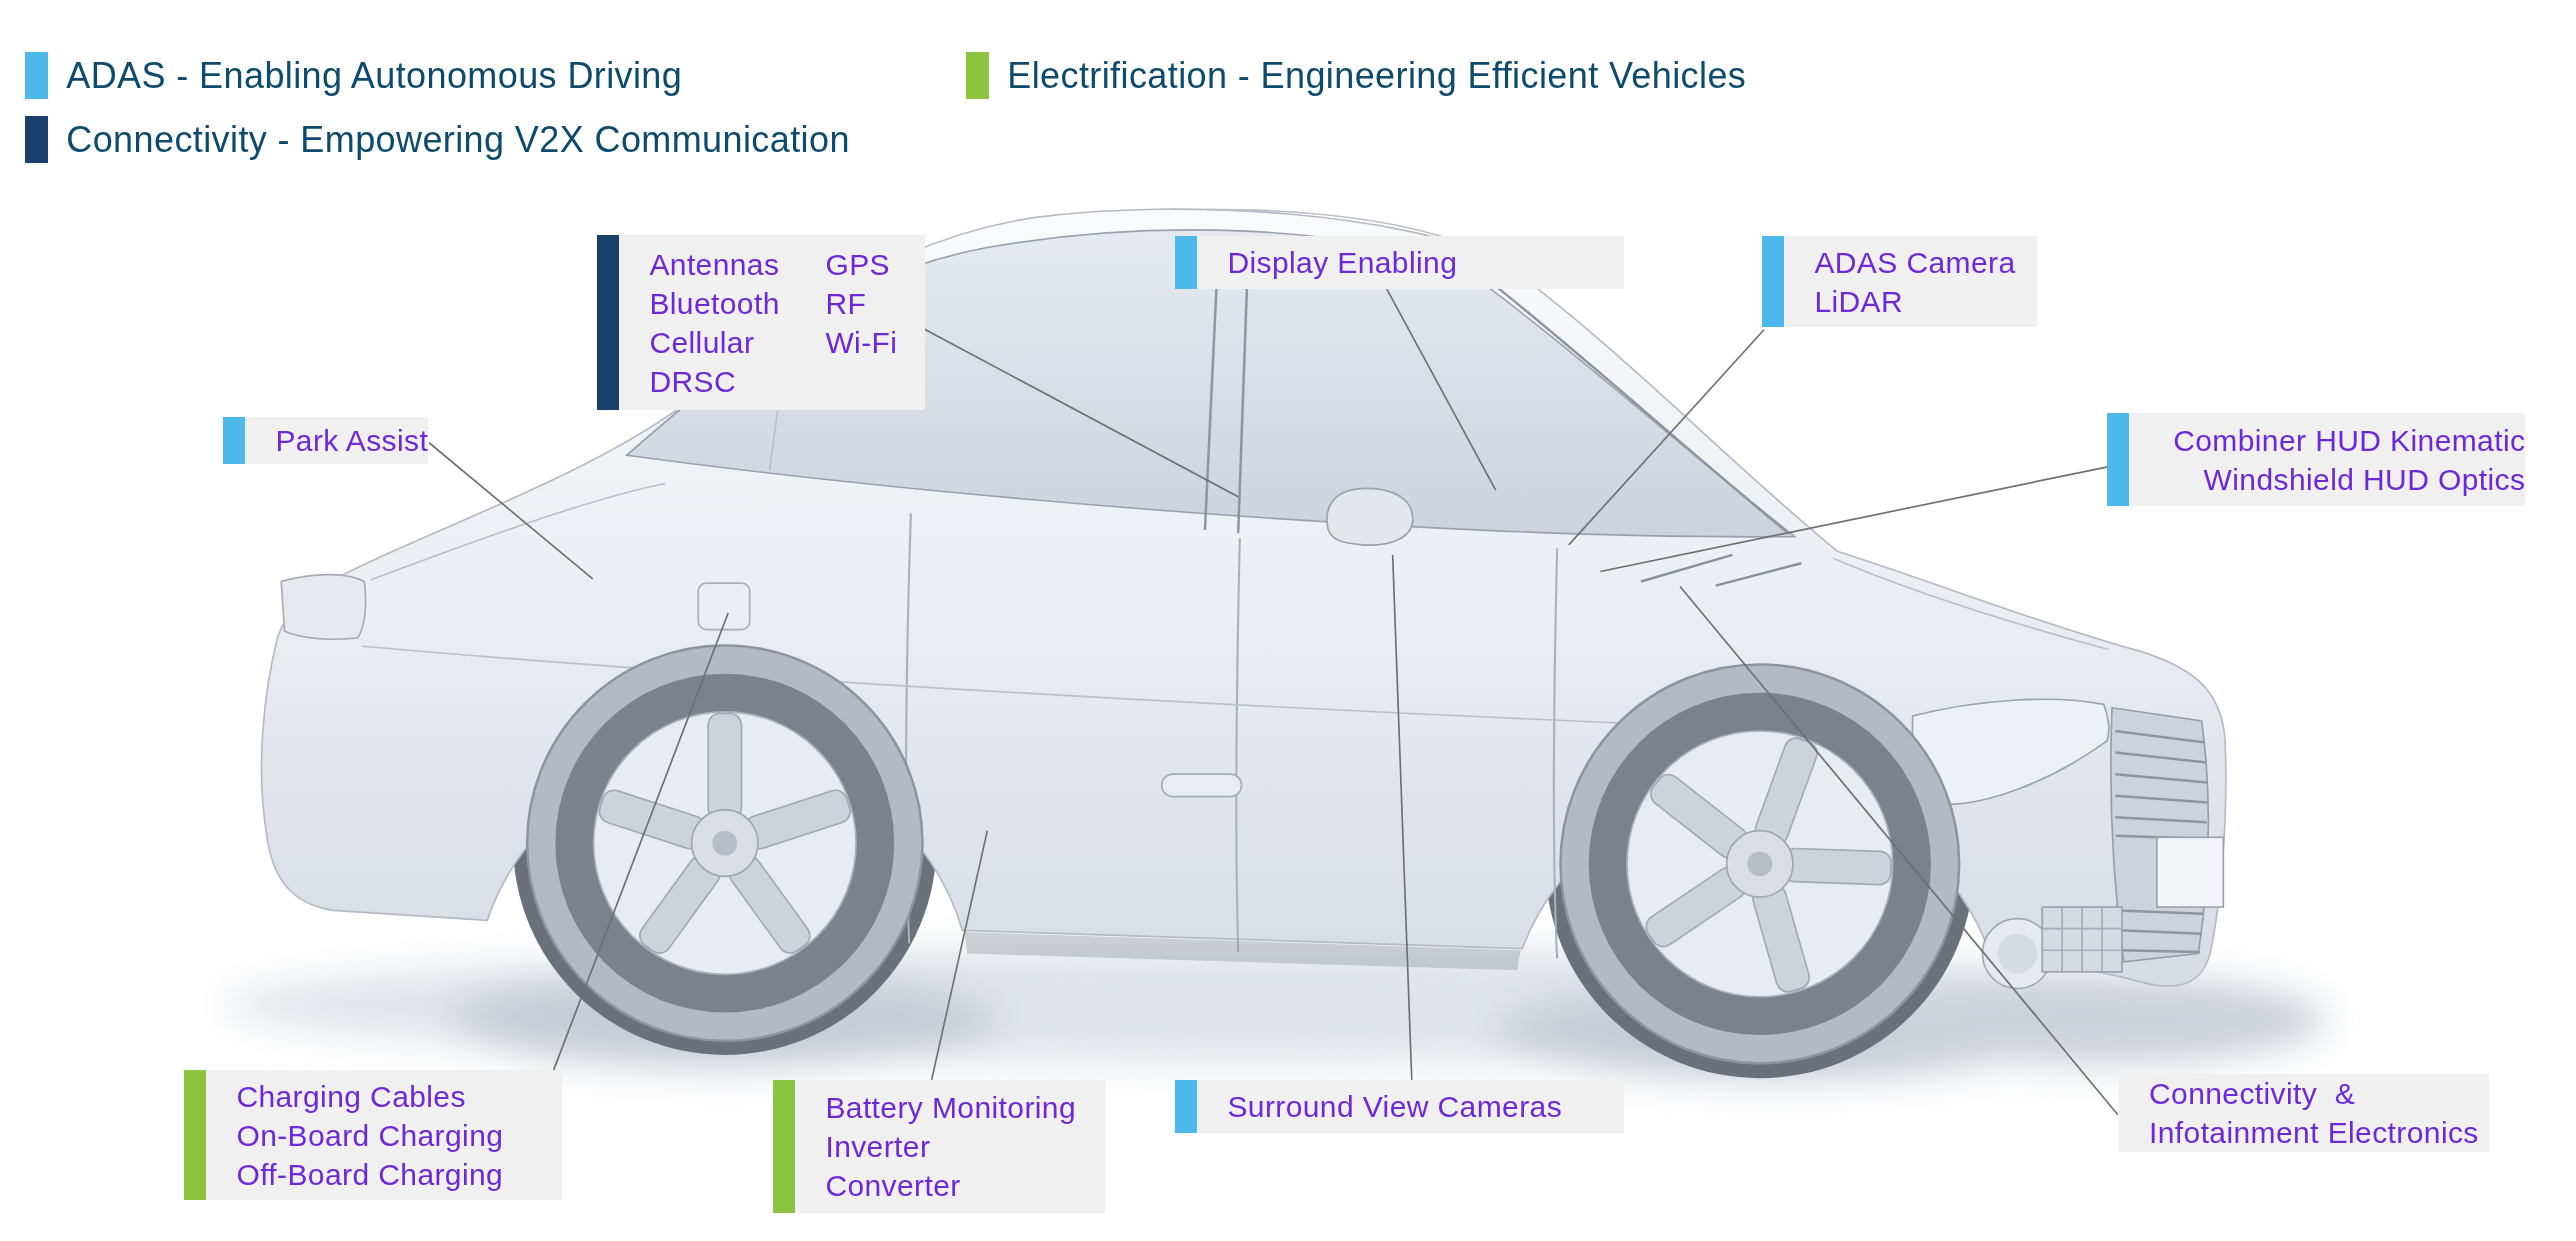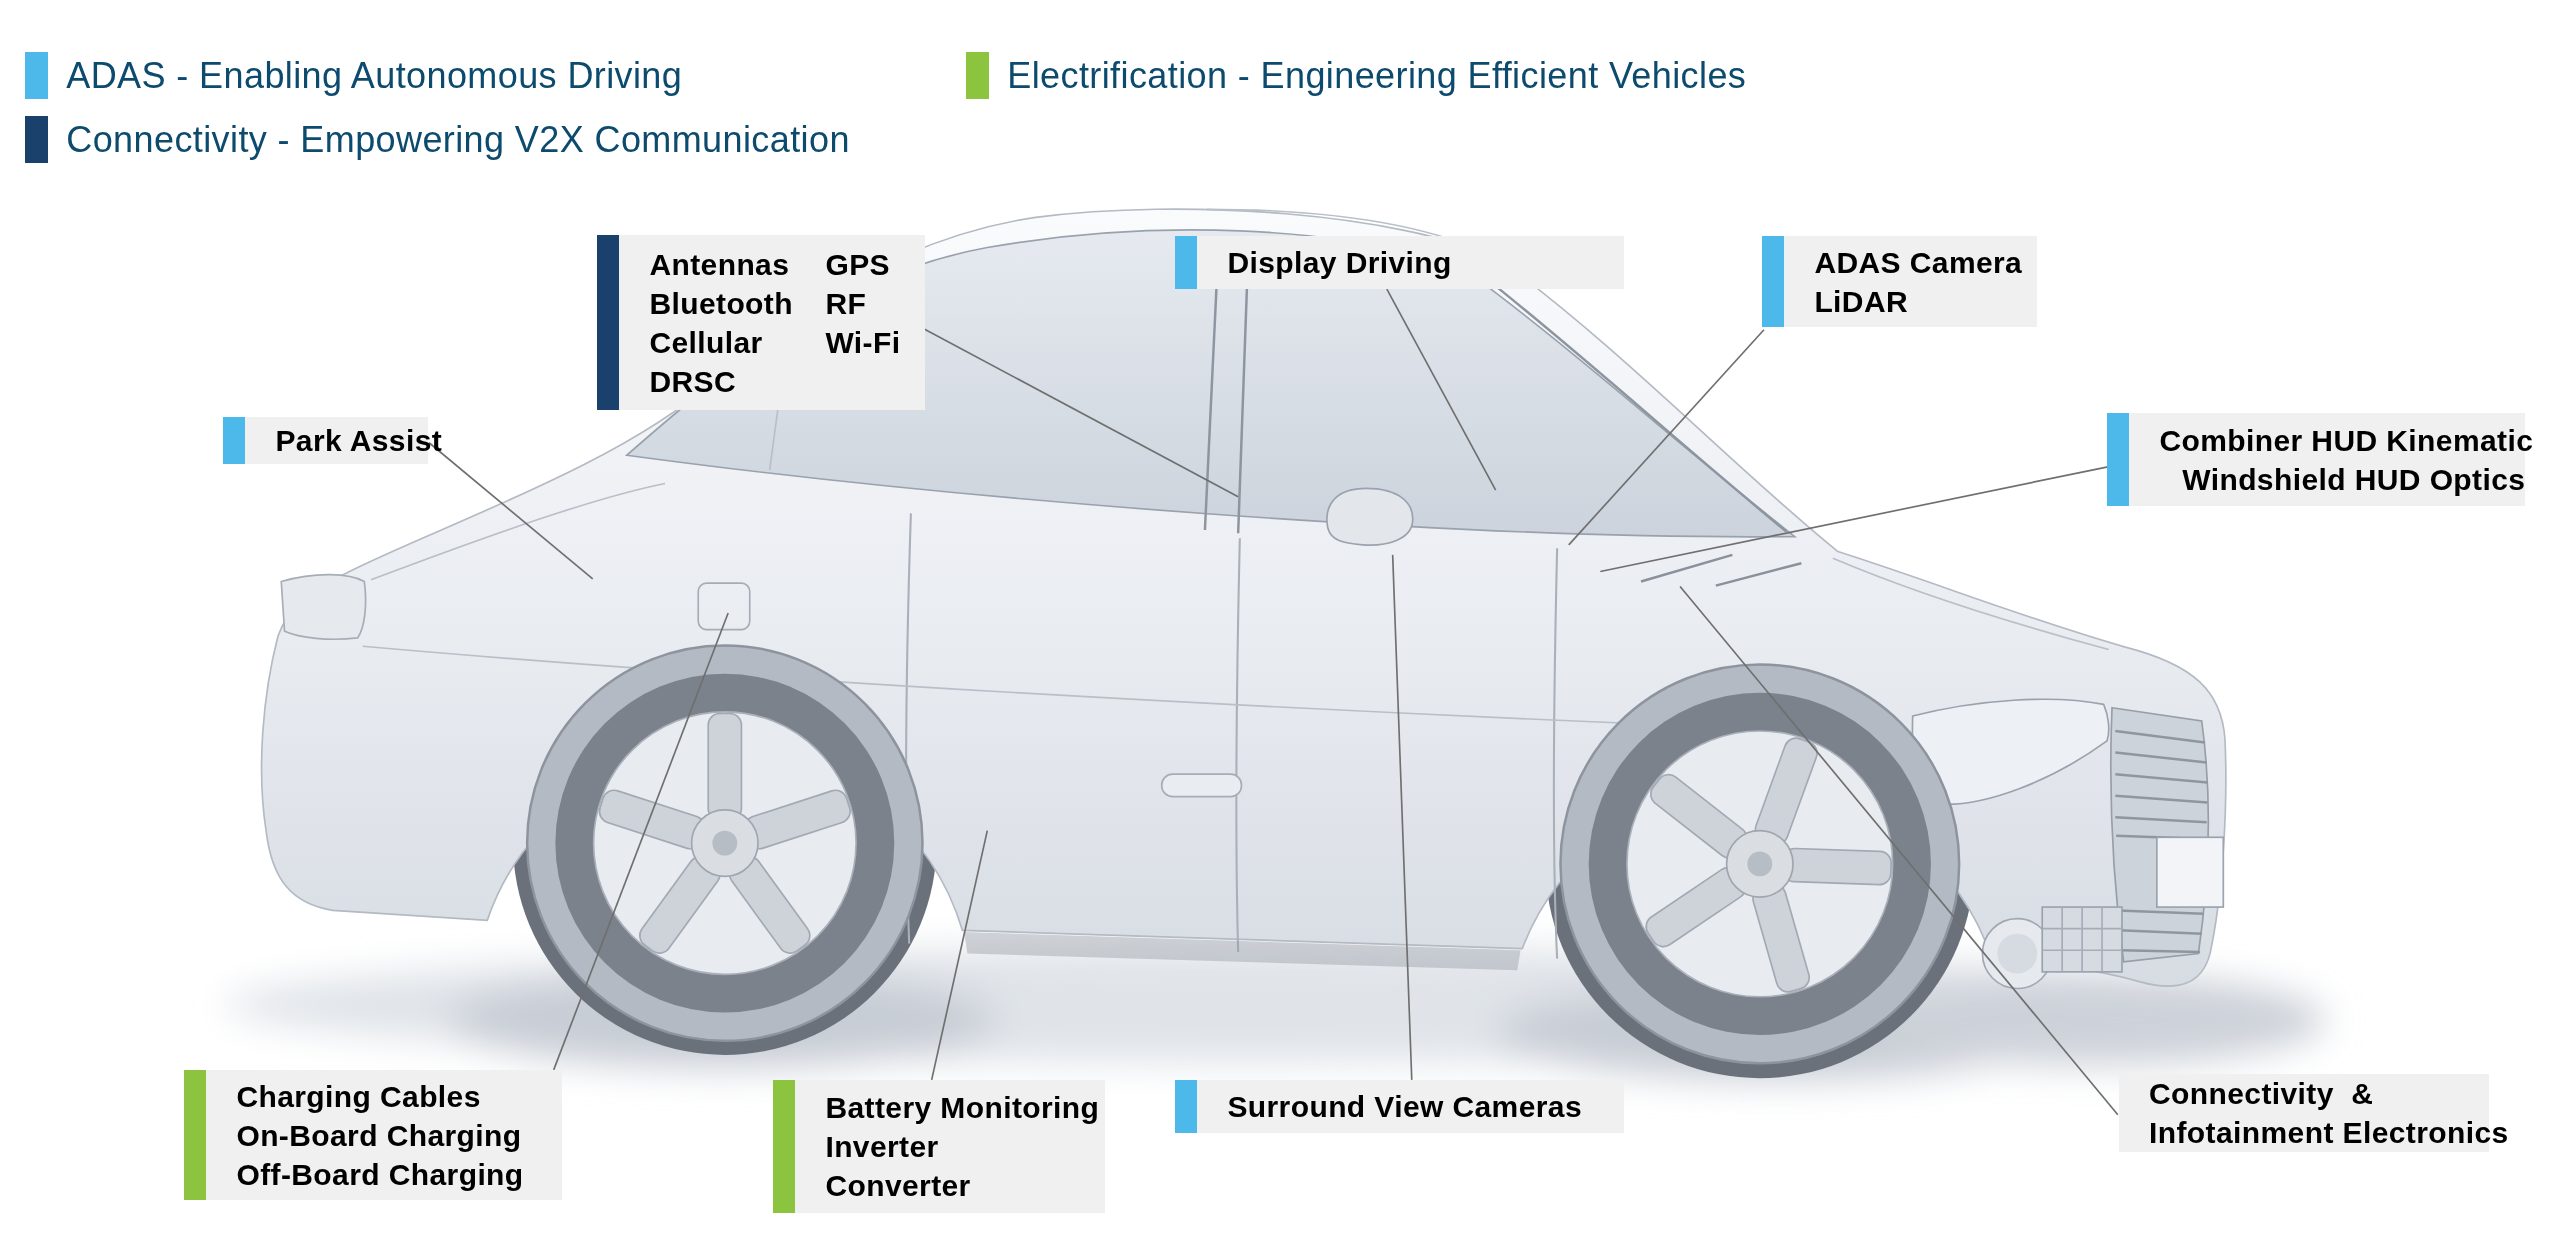--- a/index.html
+++ b/index.html
@@ -14,21 +14,21 @@
   .sw-elec{background:#8CC43F;}
   .sw-conn{background:#1A416C;}
   .legend-label{margin-left:18.3px;font-size:36px;line-height:47px;color:#0c4a6e;letter-spacing:0.4px;white-space:pre;}
   
   .callout{position:absolute;display:flex;}
   .bar{width:22.4px;flex:none;}
   .bar-adas{background:#4DB9EA;}
   .bar-elec{background:#8CC43F;}
   .bar-conn{background:#1A416C;}
   .panel{background:#F0F0F1;display:flex;flex-direction:column;justify-content:center;padding-left:30px;box-sizing:border-box;}
-  .ln{font-size:30px;font-weight:bold;line-height:39px;color:#000000;letter-spacing:0.4px;white-space:pre;}
+  .ln{font-size:30px;font-weight:normal;line-height:39px;color:#6d28d9;letter-spacing:0.4px;white-space:pre;}
   .cols{display:flex;}
   .col{display:flex;flex-direction:column;}
   .col1{width:176px;}
   
   .art{position:absolute;left:0;top:0;}
   .leader{stroke:#6F6F6F;stroke-width:2;fill:none;}
   .tire{fill:#b4bac3;stroke:#8d949e;stroke-width:3;}
   .tire-inner{fill:#7c828c;}
   .rim{fill:#e8ebef;stroke:#a9b0ba;stroke-width:2;}
   .spokes rect{fill:#ced3da;stroke:#a2a9b3;stroke-width:2;}
@@ -221,21 +221,21 @@
           <span class="ln">RF</span>
           <span class="ln">Wi-Fi</span>
         </div>
       </div>
     </div>
   </div>
 
   <div class="callout" style="left:1175px;top:236px;height:53px;">
     <div class="bar bar-adas"></div>
     <div class="panel" style="width:427px;">
-      <span class="ln">Display Driving</span>
+      <span class="ln">Display Enabling</span>
     </div>
   </div>
 
   <div class="callout" style="left:1762px;top:236px;height:91px;">
     <div class="bar bar-adas"></div>
     <div class="panel" style="width:253px;">
       <span class="ln">ADAS Camera</span>
       <span class="ln">LiDAR</span>
     </div>
   </div>

